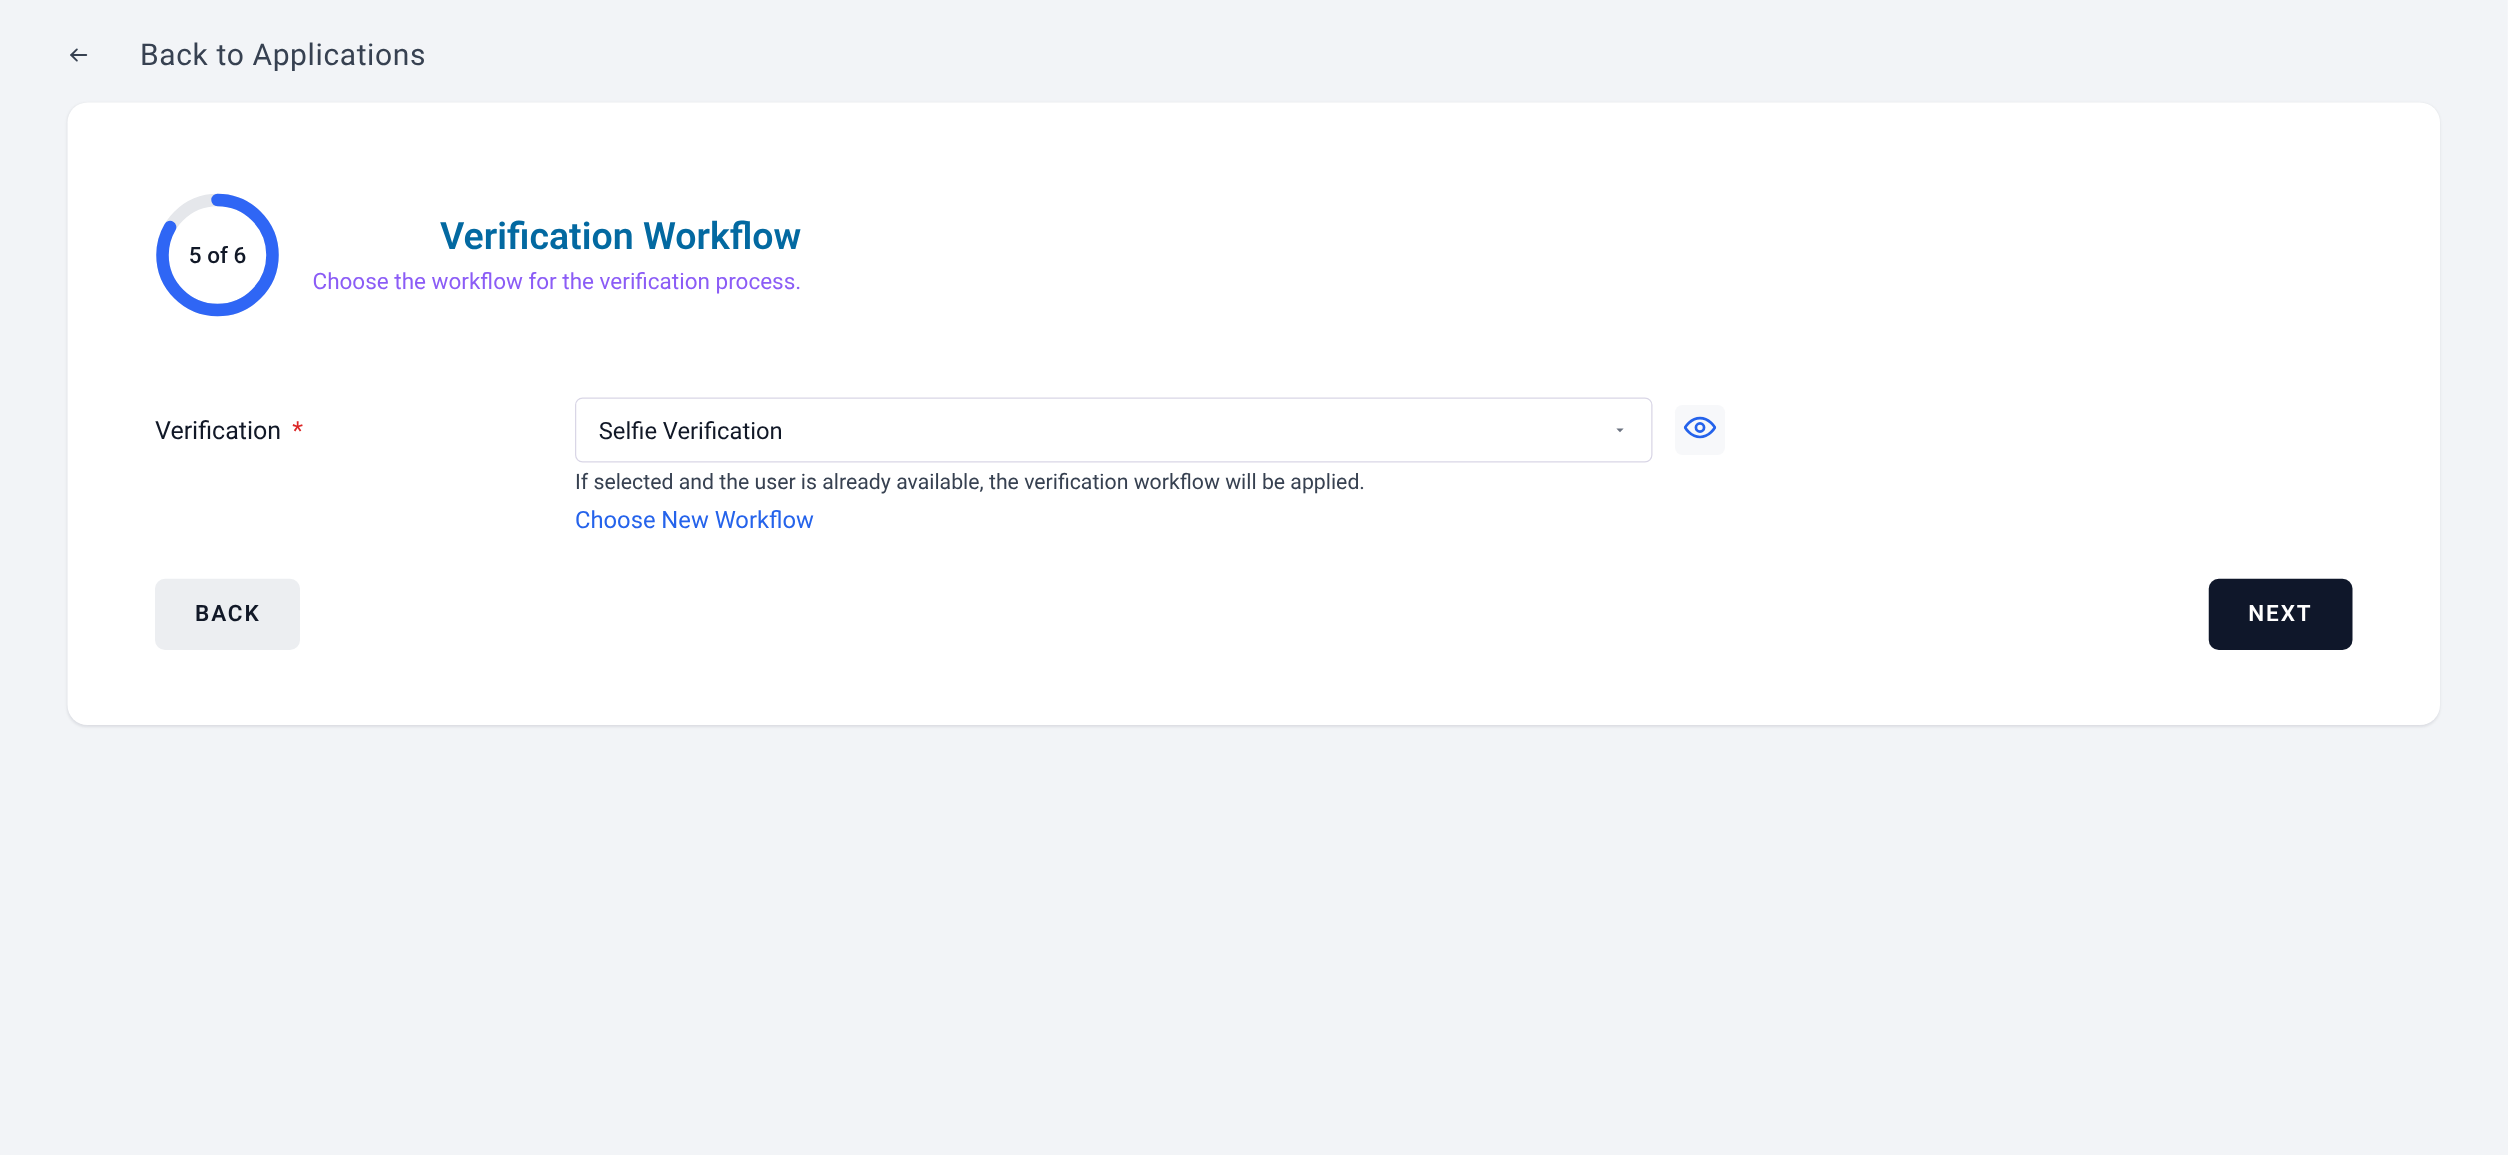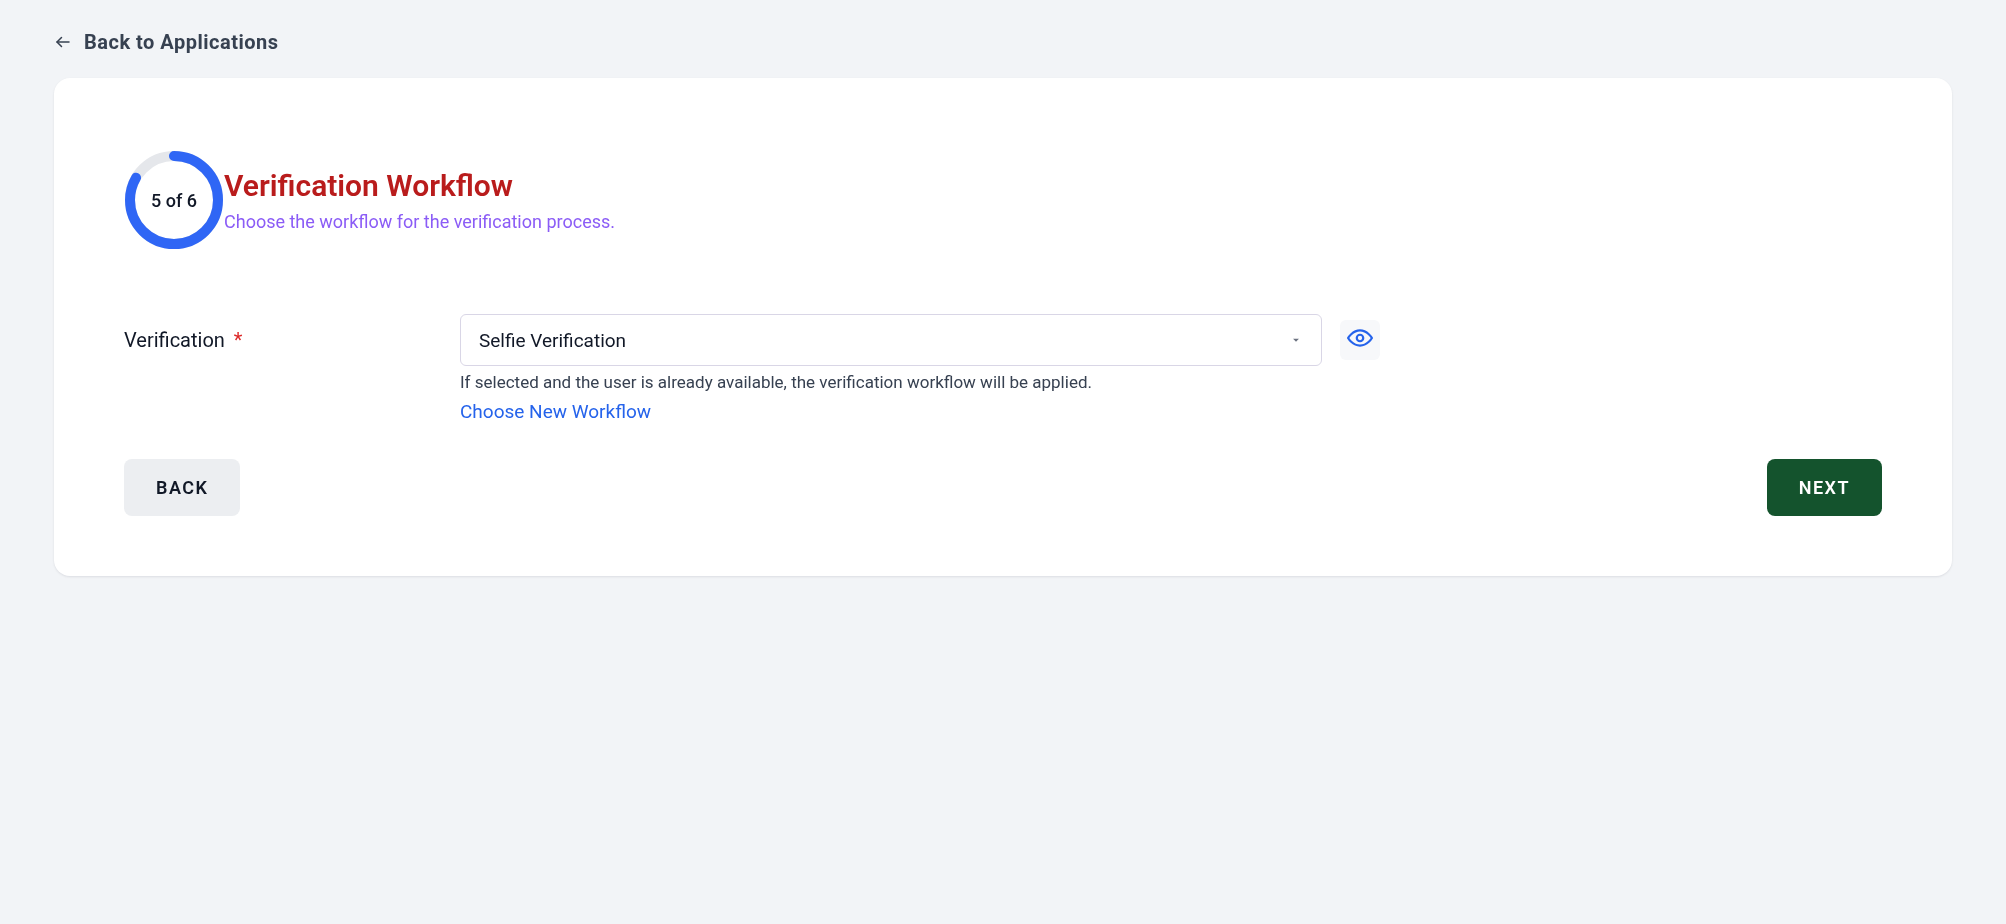--- a/index.html
+++ b/index.html
@@ -18,54 +18,57 @@
     gap: 12px;
     padding: 30px 0 24px 54px;
     cursor: pointer;
     width: fit-content;
   }
   .back-link .arrow {
     display: flex; align-items: center; justify-content: center;
     color: #374151;
   }
   .back-link .label {
-    font-size: 20px;
+    font-size: 24px;
     letter-spacing: 0.5px;
     color: #374151;
-    font-weight: 700;
+    font-weight: 400;
+    margin-left: 28px;
   }
   .card {
     background: #fff;
     margin: 0 54px;
     border-radius: 16px;
     box-shadow: 0 1px 3px rgba(16,24,40,0.06), 0 1px 2px rgba(16,24,40,0.04);
     padding: 72px 70px 60px 70px;
   }
   .header {
     display: flex;
     align-items: center;
+    gap: 26px;
     margin-bottom: 64px;
+    text-align: right;
   }
   .ring-wrap {
     position: relative;
     width: 100px; height: 100px;
     display: flex; align-items: center; justify-content: center;
   }
   .ring-wrap svg { position: absolute; top:0; left:0; }
   .ring-label {
     font-size: 18px;
     color: #111827;
     font-weight: 500;
     z-index: 1;
   }
   .title-block h1 {
     margin: 0 0 8px 0;
     font-size: 30px;
     font-weight: 600;
-    color: #b91c1c;
+    color: #0369a1;
   }
   .title-block p {
     margin: 0;
     font-size: 18px;
     color: #8b5cf6;
   }
   .form-row {
     display: flex;
     align-items: flex-start;
     margin-bottom: 36px;
@@ -136,21 +139,21 @@
     letter-spacing: 1.5px;
     padding: 18px 32px;
     cursor: pointer;
     font-family: inherit;
   }
   .btn-secondary {
     background: #eceef1;
     color: #111827;
   }
   .btn-primary {
-    background: #14532d;
+    background: #0f172a;
     color: #fff;
     margin-left: 48px;
   }
 </style>
 </head>
 <body>
 
 <div class="page">
   <div class="back-link">
     <span class="arrow">

